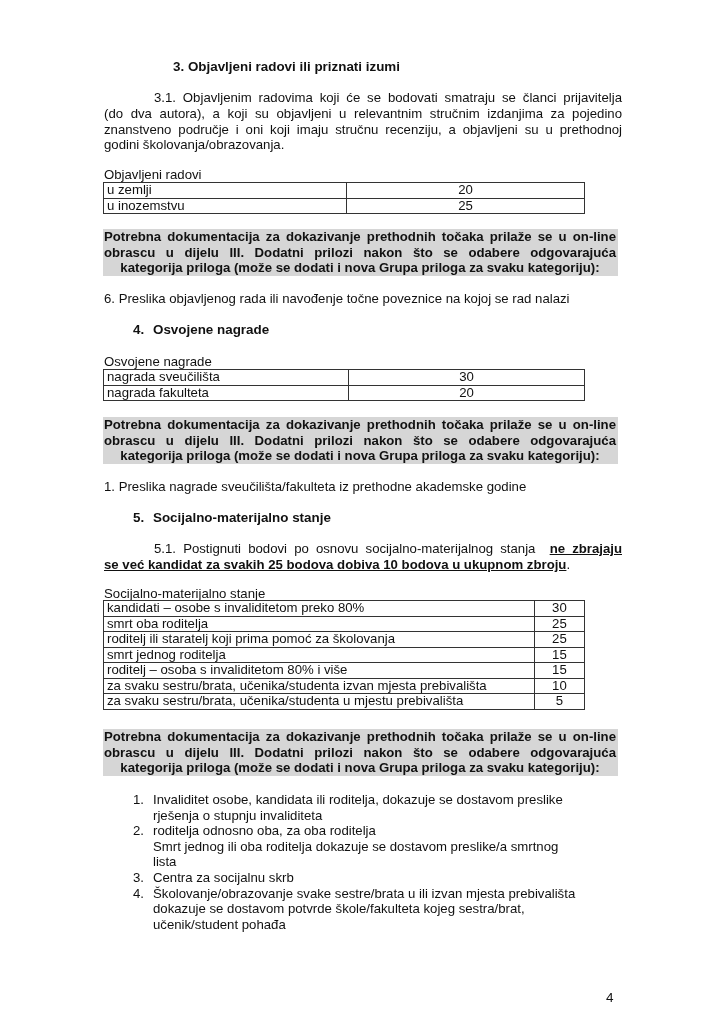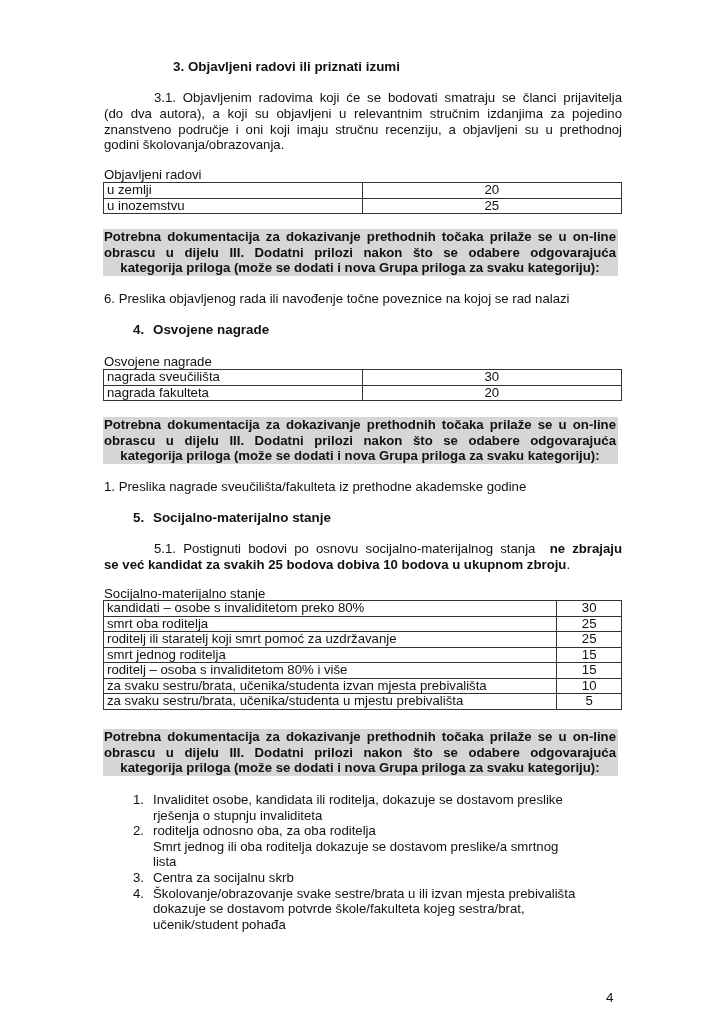--- a/index.html
+++ b/index.html
@@ -9,38 +9,38 @@
     font-size: 13.2px;
   }
   .page { position: absolute; left: 0; top: 0; width: 724px; height: 1024px; }
   .abs { position: absolute; }
   .h { font-weight: bold; font-size: 13.4px; white-space: nowrap; }
   .h .num { display: inline-block; }
   .para { left: 104px; width: 518px; line-height: 15.8px; text-align: justify; }
   .para .indent { display: inline-block; width: 50px; }
   .cap { left: 104px; line-height: 15px; white-space: nowrap; }
   table.t {
-    position: absolute; left: 103px; width: 519px;
+    position: absolute; left: 103px; width: 482px;
     border-collapse: collapse; font-size: 13.2px;
   }
   table.t td {
     border: 1px solid #333333; padding: 0 3px; height: 14.5px; line-height: 14.5px;
     white-space: nowrap;
   }
   table.t td.v { text-align: center; }
   .hl {
     left: 103px; width: 512px; line-height: 15.6px;
     font-weight: bold; text-align: justify;
     background: #d6d6d6;
     padding: 0 2px 0 1px;
   }
   .hl .justify-line { display: block; text-align: justify; text-align-last: justify; }
   .hl .last-line { display: block; text-align: center; }
   .plain { left: 104px; white-space: nowrap; }
-  .u { font-weight: bold; }
+  .u { text-decoration: underline; font-weight: bold; }
   ol.lst { position: absolute; left: 104px; width: 480px; margin: 0; padding: 0; list-style: none; }
   ol.lst li { position: relative; padding-left: 49px; line-height: 15.6px; }
   ol.lst li .n { position: absolute; left: 29px; top: 0; }
   .pnum { left: 606px; top: 990px; font-size: 13.5px; }
 </style>
 </head>
 <body>
 
 <div class="page">
 
@@ -127,21 +127,21 @@
     <tbody>
         <tr>
           <td>kandidati – osobe s invaliditetom preko 80%</td>
           <td class="v">30</td>
         </tr>
     <tr>
           <td>smrt oba roditelja</td>
           <td class="v">25</td>
         </tr>
     <tr>
-          <td>roditelj ili staratelj koji smrt pomoć za uzdržavanje</td>
+          <td>roditelj ili staratelj koji prima pomoć za školovanja</td>
           <td class="v">25</td>
         </tr>
     <tr>
           <td>smrt jednog roditelja</td>
           <td class="v">15</td>
         </tr>
     <tr>
           <td>roditelj – osoba s invaliditetom 80% i više</td>
           <td class="v">15</td>
         </tr>

